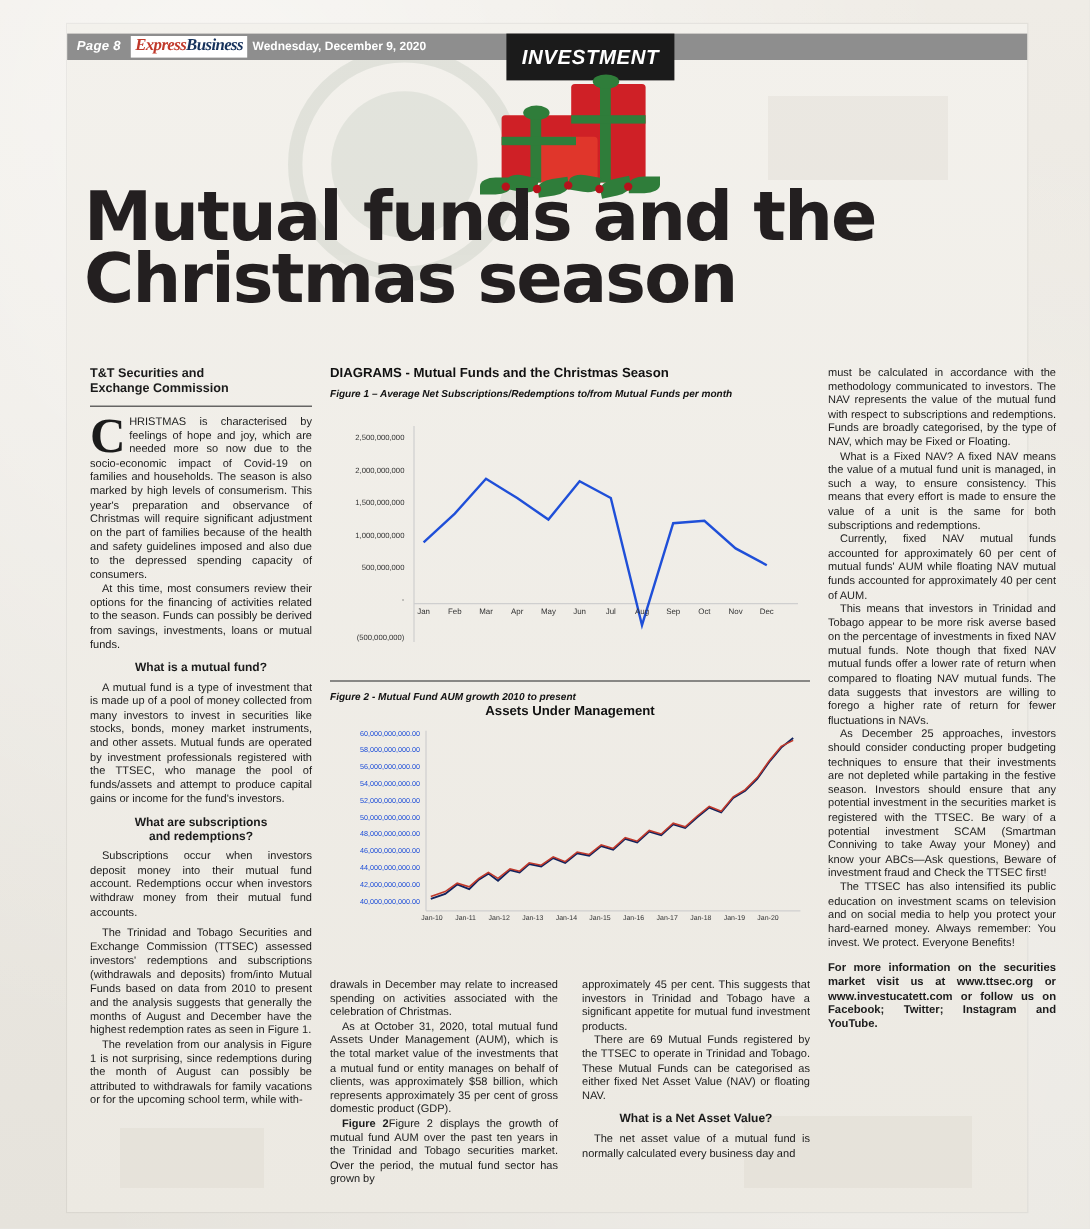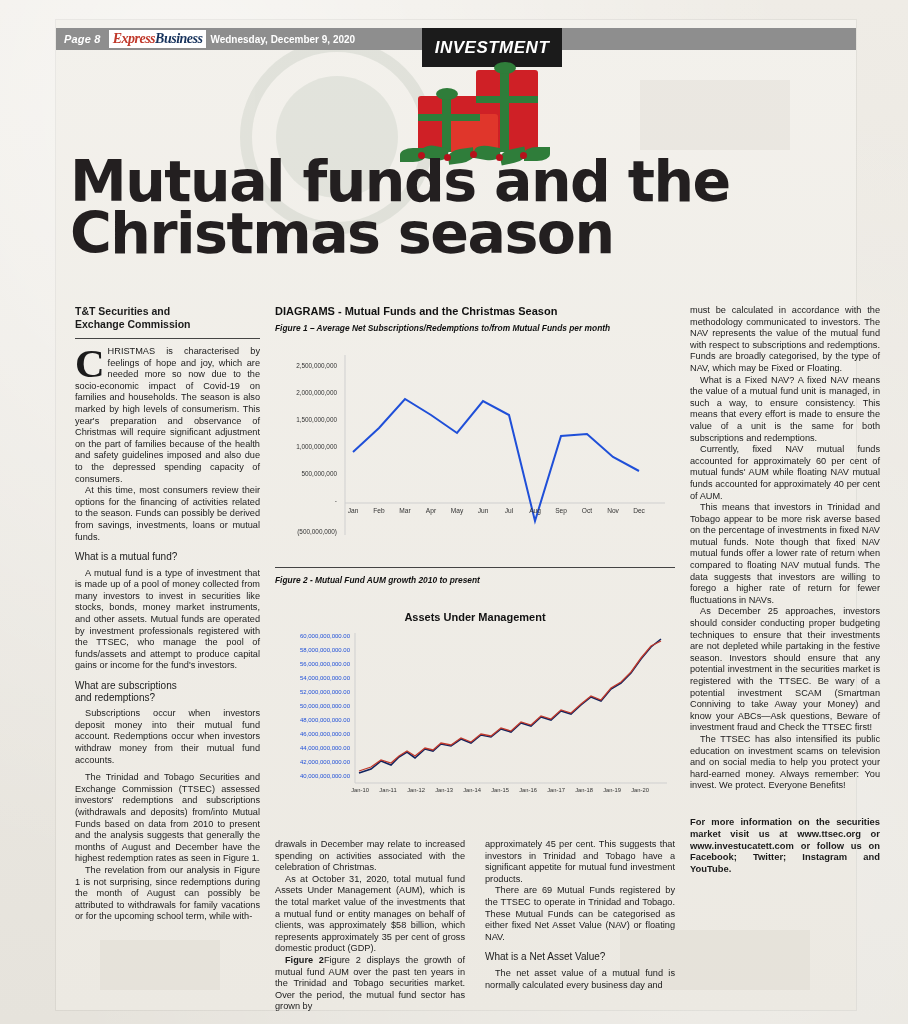--- a/index.html
+++ b/index.html
@@ -97,35 +97,35 @@
     letter-spacing:-1.5px;
   }
 
   
   .body-area{position:absolute;left:70px;top:305px;width:772px;height:700px;}
   .col{position:absolute;top:0;font-size:9.2px;line-height:11.6px;text-align:justify;color:#1b1b1b;}
   .col1{left:5px;width:185px;}
   .col4{left:620px;width:190px;}
   .kicker{font-weight:bold;font-size:10.5px;line-height:12.5px;margin-bottom:8px;}
   .rule{border-top:1px solid #444;margin:6px 0 7px;}
-  .subhead{font-weight:normal;font-size:10px;margin:8px 0 5px;}
+  .subhead{font-weight:bold;text-align:center;font-size:10px;margin:8px 0 5px;}
   p{margin:0 0 0 0;text-indent:10px;}
   p.first{text-indent:0;}
   .dropcap{
     float:left;font-family:"Liberation Serif", serif;font-weight:bold;
     font-size:41px;line-height:33px;margin:1px 3px 0 0;color:#1b1b1b;
   }
   .bold{font-weight:bold;}
 
   
   .diagrams{position:absolute;left:205px;top:0;width:400px;}
   .diagram-title{font-weight:bold;font-size:11px;margin-bottom:6px;color:#111;}
   .fig-cap{font-style:italic;font-weight:bold;font-size:8.4px;margin-bottom:2px;color:#111;}
   .chart1{position:relative;width:400px;height:230px;}
-  .chart2{position:relative;width:400px;height:220px;margin-top:26px;}
+  .chart2{position:relative;width:400px;height:220px;margin-top:2px;}
   .ylab{position:absolute;font-size:6.4px;color:#333;text-align:right;width:62px;}
   .xlab{position:absolute;font-size:6.6px;color:#333;text-align:center;}
   .c2title{
     position:absolute;left:0;top:0;width:100%;text-align:center;
     font-weight:bold;font-size:11px;color:#111;
   }
   .lcol{position:absolute;top:0;width:190px;font-size:9.2px;line-height:11.6px;text-align:justify;}
   .lcolA{left:0;}
   .lcolB{left:210px;}
   .promo{font-weight:bold;font-size:9.4px;line-height:11.8px;text-align:justify;}
@@ -288,17 +288,17 @@
       </div>
     </div>
 
     <div class="col col4">
       <p class="first">must be calculated in accordance with the methodology communicated to investors. The NAV represents the value of the mutual fund with respect to subscriptions and redemptions. Funds are broadly categorised, by the type of NAV, which may be Fixed or Floating.</p>
       <p>What is a Fixed NAV? A fixed NAV means the value of a mutual fund unit is managed, in such a way, to ensure consistency. This means that every effort is made to ensure the value of a unit is the same for both subscriptions and redemptions.</p>
       <p>Currently, fixed NAV mutual funds accounted for approximately 60 per cent of mutual funds' AUM while floating NAV mutual funds accounted for approximately 40 per cent of AUM.</p>
       <p>This means that investors in Trinidad and Tobago appear to be more risk averse based on the percentage of investments in fixed NAV mutual funds. Note though that fixed NAV mutual funds offer a lower rate of return when compared to floating NAV mutual funds. The data suggests that investors are willing to forego a higher rate of return for fewer fluctuations in NAVs.</p>
       <p>As December 25 approaches, investors should consider conducting proper budgeting techniques to ensure that their investments are not depleted while partaking in the festive season. Investors should ensure that any potential investment in the securities market is registered with the TTSEC. Be wary of a potential investment SCAM (Smartman Conniving to take Away your Money) and know your ABCs—Ask questions, Beware of investment fraud and Check the TTSEC first!</p>
       <p>The TTSEC has also intensified its public education on investment scams on television and on social media to help you protect your hard-earned money. Always remember: You invest. We protect. Everyone Benefits!</p>
-      <div class="promo" style="margin-top:24px;">For more information on the securities market visit us at www.ttsec.org or www.investucatett.com or follow us on Facebook; Twitter; Instagram and YouTube.</div>
+      <div class="promo" style="margin-top:8px;">For more information on the securities market visit us at www.ttsec.org or www.investucatett.com or follow us on Facebook; Twitter; Instagram and YouTube.</div>
     </div>
 
   </div>
 </div>
 
 </body></html>

